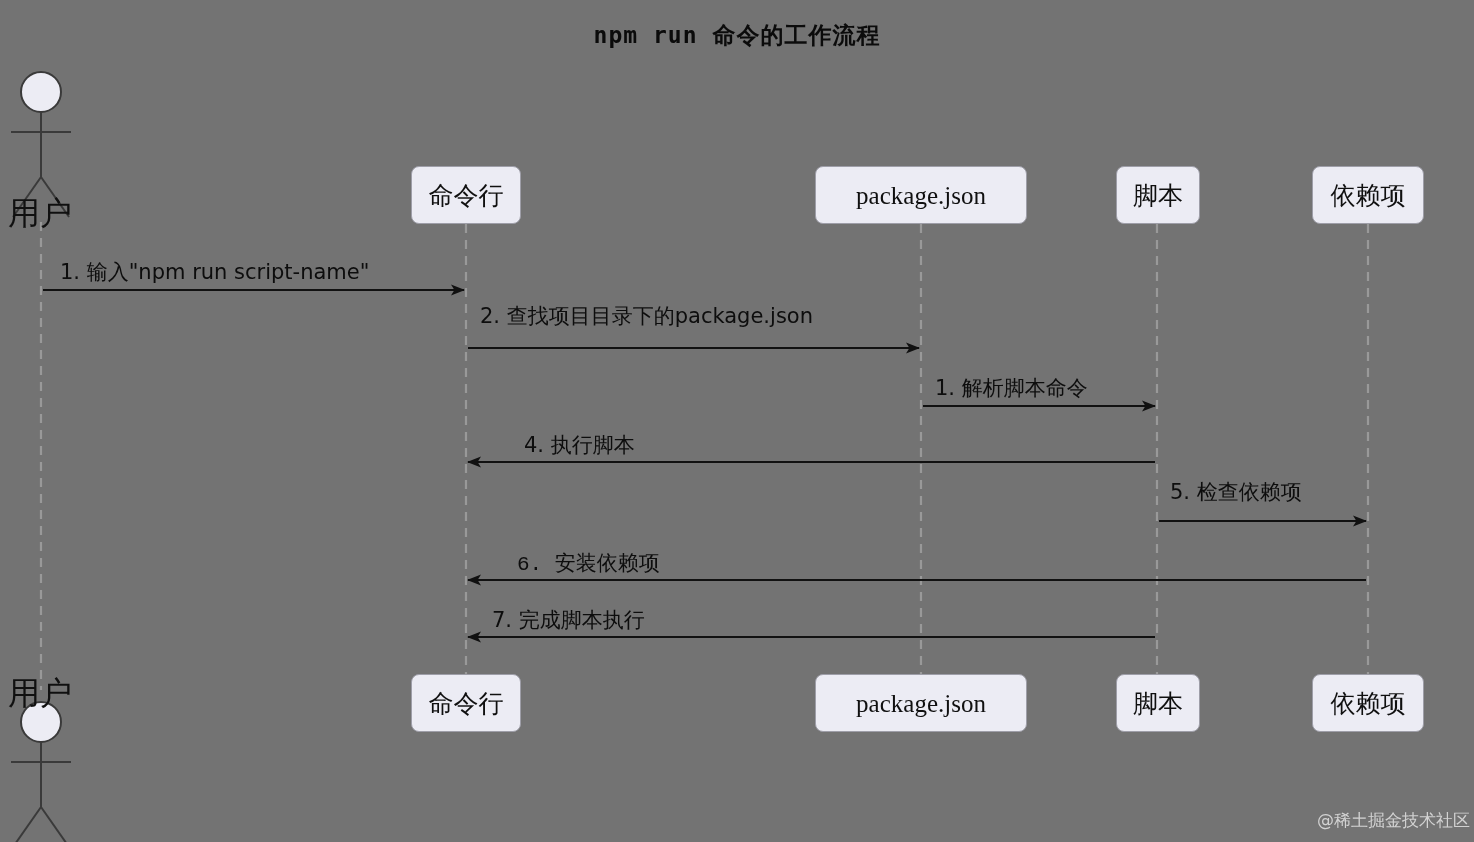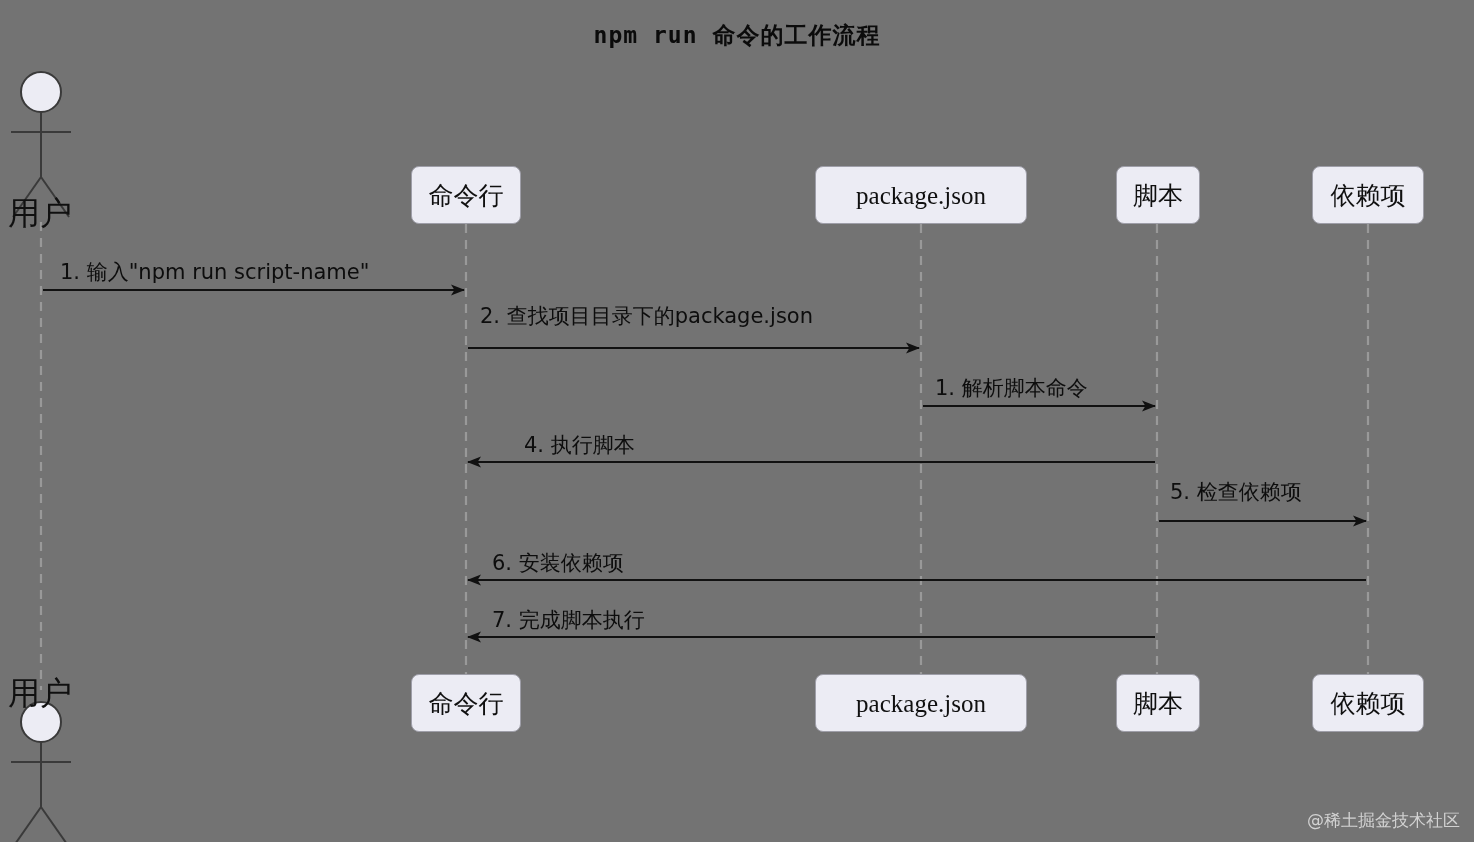--- a/index.html
+++ b/index.html
@@ -61,21 +61,21 @@
   }
   .msg-label {
     position: absolute;
     font-family: "DejaVu Sans", "Liberation Sans", sans-serif;
     font-size: 21px;
     color: #0d0d0d;
     white-space: nowrap;
   }
   .watermark {
     position: absolute;
-    right: 14px;
+    right: 4px;
     bottom: 10px;
     font-family: "DejaVu Sans", "Liberation Sans", sans-serif;
     font-size: 17px;
     color: #d2d2d2;
     white-space: nowrap;
   }
 </style>
 </head>
 <body>
 
@@ -154,21 +154,21 @@
       <div class="pbox cn" style="left: 1312px; top: 674px; width: 112px; height: 58px;">
         <span>依赖项</span>
       </div>
     </div>
   <div id="labels">
       <div class="msg-label" style="left: 60px; top: 258px;">1. 输入"npm run script-name"</div>
       <div class="msg-label" style="left: 480px; top: 302px;">2. 查找项目目录下的package.json</div>
       <div class="msg-label" style="left: 935px; top: 374px;">1. 解析脚本命令</div>
       <div class="msg-label" style="left: 483px; top: 431px; margin-left: 41px;">4. 执行脚本</div>
       <div class="msg-label" style="left: 1170px; top: 478px;">5. 检查依赖项</div>
-      <div class="msg-label" style="left: 492px; top: 549px;">6. 安装依赖项</div>
+      <div class="msg-label" style="left: 517px; top: 549px; font-family: Liberation Mono, monospace;">6. 安装依赖项</div>
       <div class="msg-label" style="left: 492px; top: 606px;">7. 完成脚本执行</div>
     </div>
 
   <div class="actor-label" id="actor-label-top" style="left: 8px; top: 192px;">用户</div>
   <div class="actor-label" id="actor-label-bottom" style="left: 8px; top: 672px;">用户</div>
 
   <div class="watermark">@稀土掘金技术社区</div>
 </div>
 
 </body></html>

